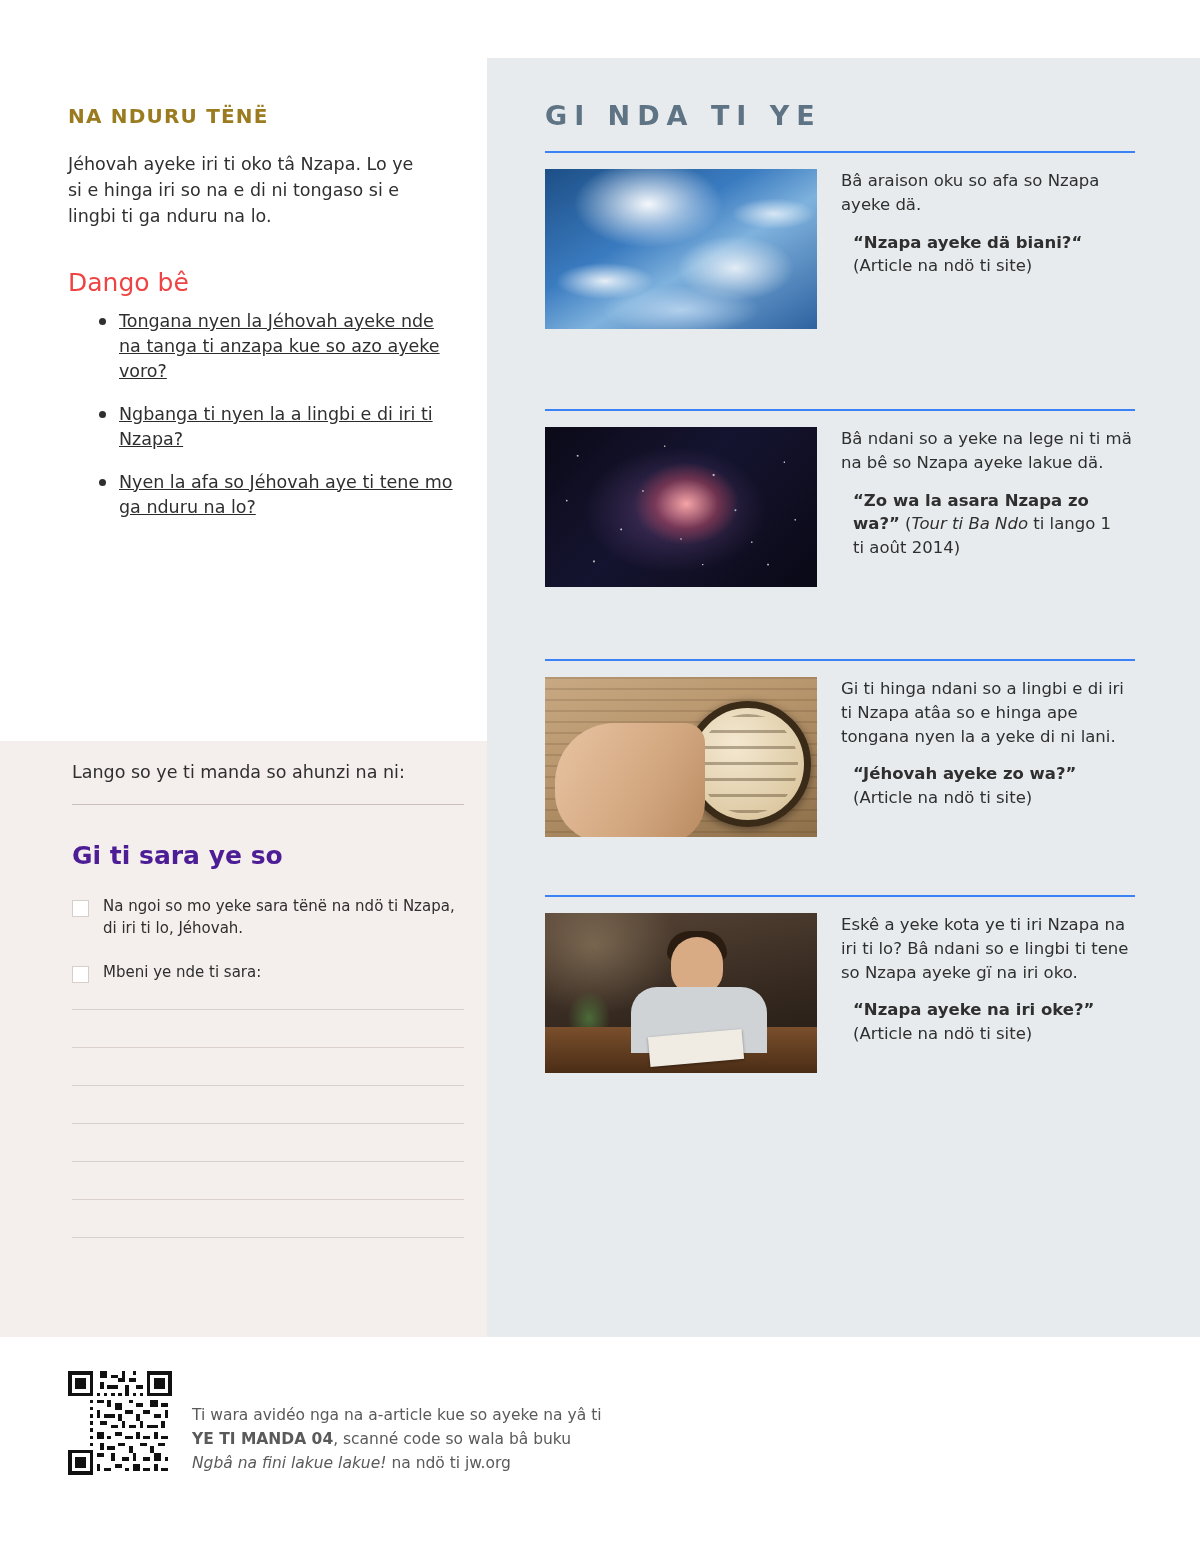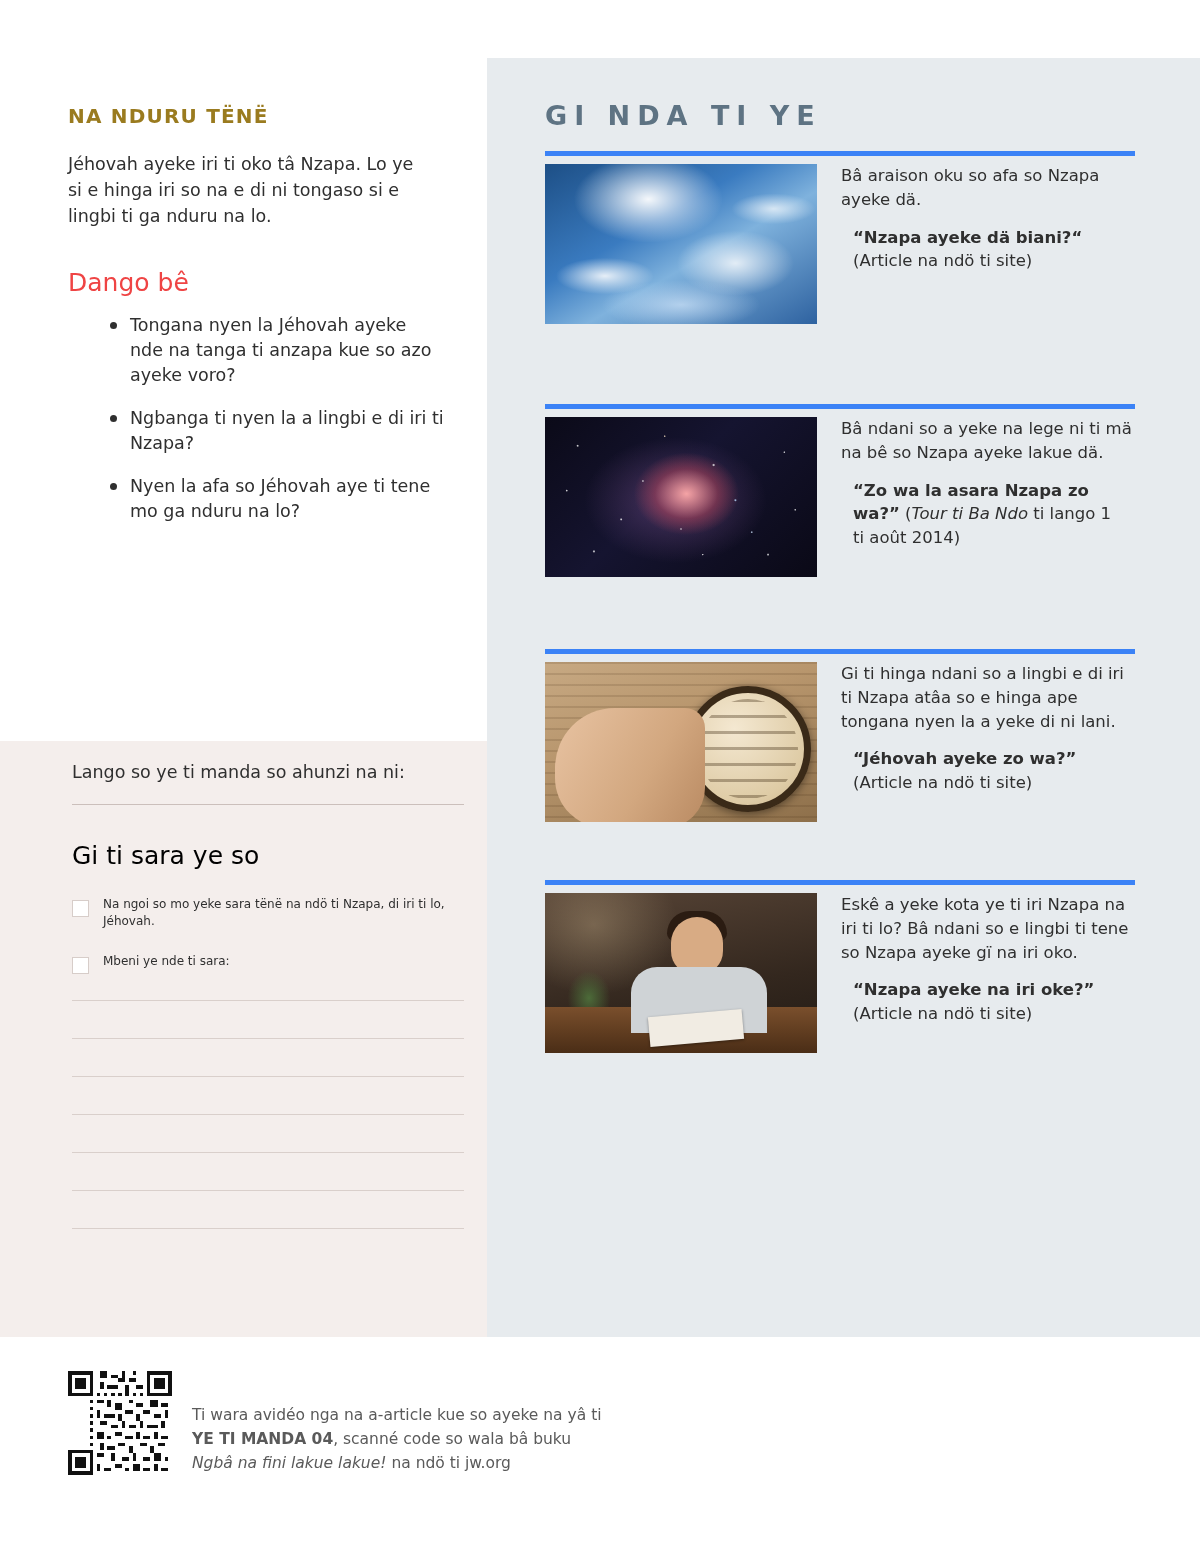--- a/index.html
+++ b/index.html
@@ -57,23 +57,24 @@
     margin: 0 0 38px 0;
     width: 360px;
   }
   .section-head {
     font-size: 25px;
     color: #ef4444;
     margin: 0 0 12px 0;
     font-weight: normal;
   }
   ul.bullets {
-    margin: 16px;
+    margin: 5px;
     padding: 0 0 0 26px;
     list-style: none;
+    text-decoration: underline;
   }
   ul.bullets li {
     position: relative;
     font-size: 17.5px;
     line-height: 1.45;
     margin-bottom: 17px;
     color: #2f2f2f;
     padding-left: 20px;
   }
   ul.bullets li:before {
@@ -100,40 +101,40 @@
     margin: 0 0 22px 0;
   }
   .rule-line {
     height: 1px;
     background: #cbbfbb;
     width: 392px;
     margin: 0 0 36px 0;
   }
   .do-head {
     font-size: 25px;
-    color: #000000;
+    color: #4c1d95;
     margin: 0 0 26px 0;
-    font-weight: normal;
+    font-weight: bold;
   }
   .check-item {
     display: flex;
     align-items: flex-start;
     margin-bottom: 22px;
   }
   .checkbox {
     width: 15px;
     height: 15px;
     background: #ffffff;
     border: 1px solid #d7cdc9;
     flex: 0 0 auto;
     margin-top: 4px;
     margin-right: 14px;
   }
   .check-text {
-    font-size: 12px;
+    font-size: 15px;
     line-height: 1.45;
     color: #2f2f2f;
   }
   .write-lines {
     margin-top: 26px;
   }
   .write-lines .wline {
     height: 1px;
     background: #d9cfcb;
     width: 392px;
@@ -148,22 +149,22 @@
     width: 590px;
   }
   .right-title {
     font-size: 27px;
     font-weight: bold;
     letter-spacing: 7px;
     color: #5e7383;
     margin: 0 0 20px 0;
   }
   .entry {
-    border-top: 5px solid #3b82f6;
-    padding-top: 8px;
+    border-top: 2px solid #3b82f6;
+    padding-top: 16px;
     display: flex;
     gap: 24px;
     margin-bottom: 26px;
   }
   .entry-img {
     width: 272px;
     height: 160px;
     flex: 0 0 auto;
     overflow: hidden;
     position: relative;

